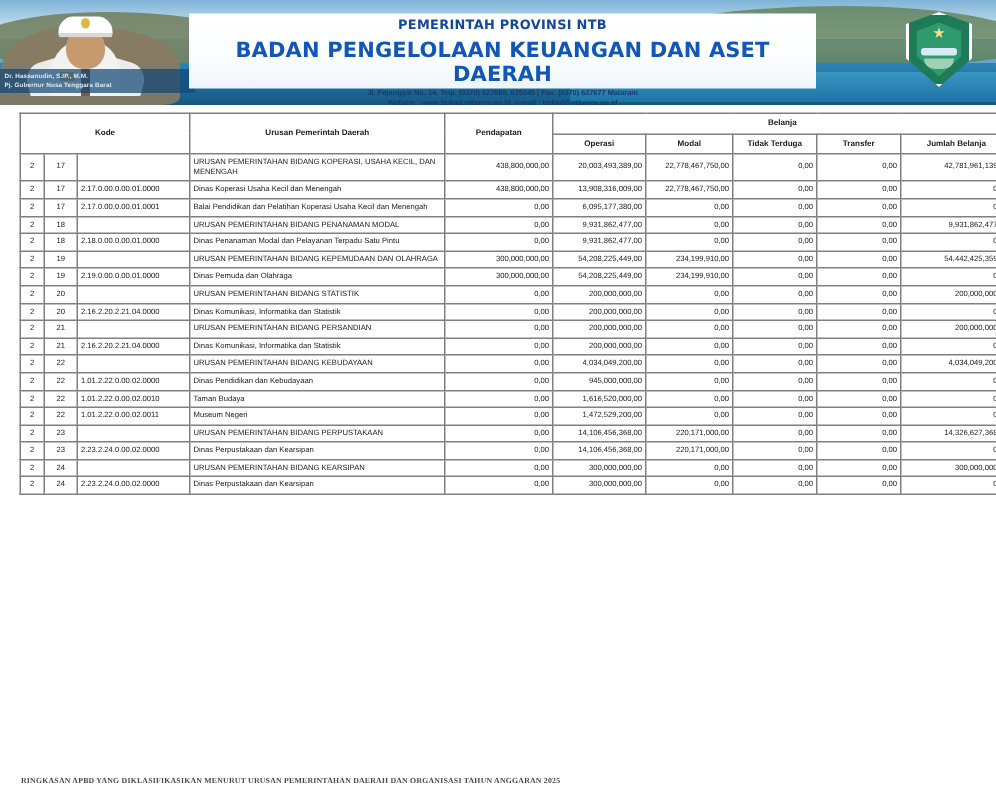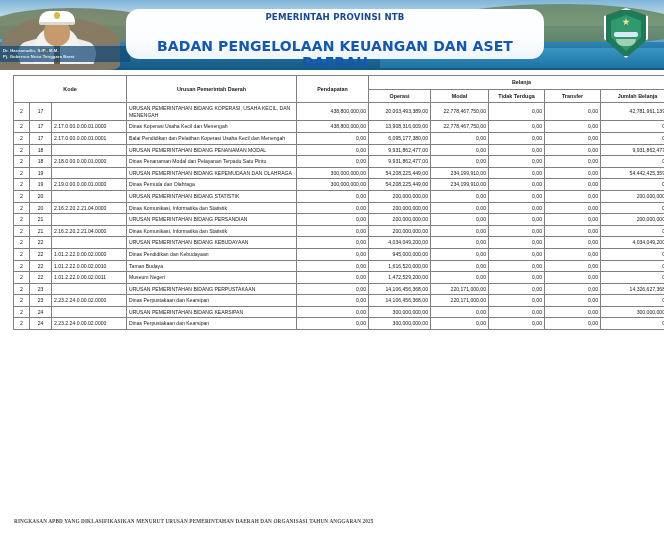--- a/index.html
+++ b/index.html
@@ -105,31 +105,31 @@
     font-weight:bold;
     padding:2px 3px;
     letter-spacing:.1px;
   }
   .gov-name div { white-space:nowrap; }
 
   
   .plaque {
     position:absolute; left:126px; top:9px; width:418px; height:50px;
     background: linear-gradient(180deg,#ffffff 0%, #fbfdff 60%, #eef5fb 100%);
-    border-radius:13px;
+    border-radius:0;
     text-align:center;
     padding-top:3px;
   }
   .plaque .line1 {
     color:#15489a; font-weight:bold; font-size:8.6px; letter-spacing:.2px;
     line-height:10px; font-family:"DejaVu Sans", sans-serif;
   }
   .plaque .line2 {
     color:#1257b5; font-weight:bold; font-size:14px; letter-spacing:.1px;
-    line-height:16px; margin-top:16px;
+    line-height:16px; margin-top:4px;
     font-family:"DejaVu Sans", sans-serif;
   }
   .plaque .line3 {
     color:#163a6b; font-weight:bold; font-size:4.9px; line-height:7px; margin-top:1px;
   }
   .plaque .line4 {
     color:#163a6b; font-weight:bold; font-size:4.9px; line-height:7px;
   }
 
   

